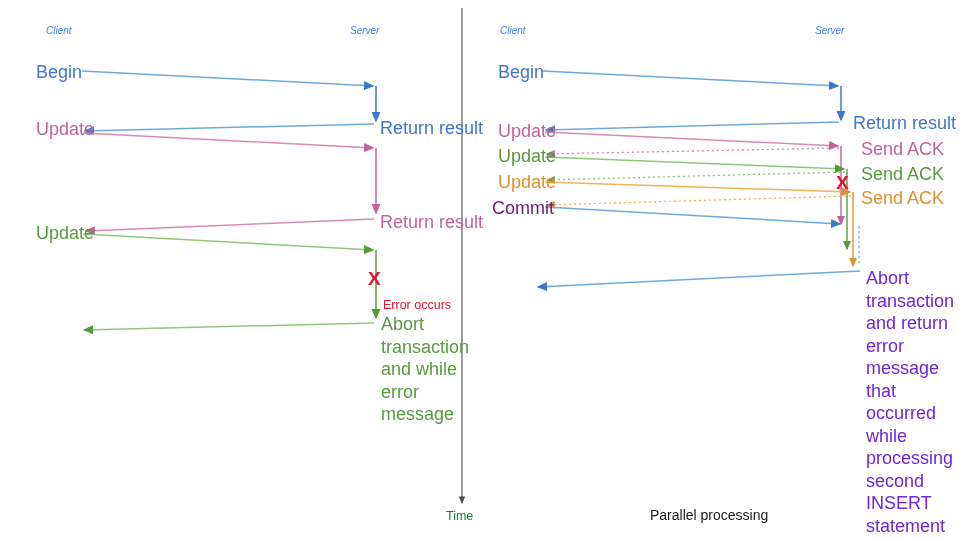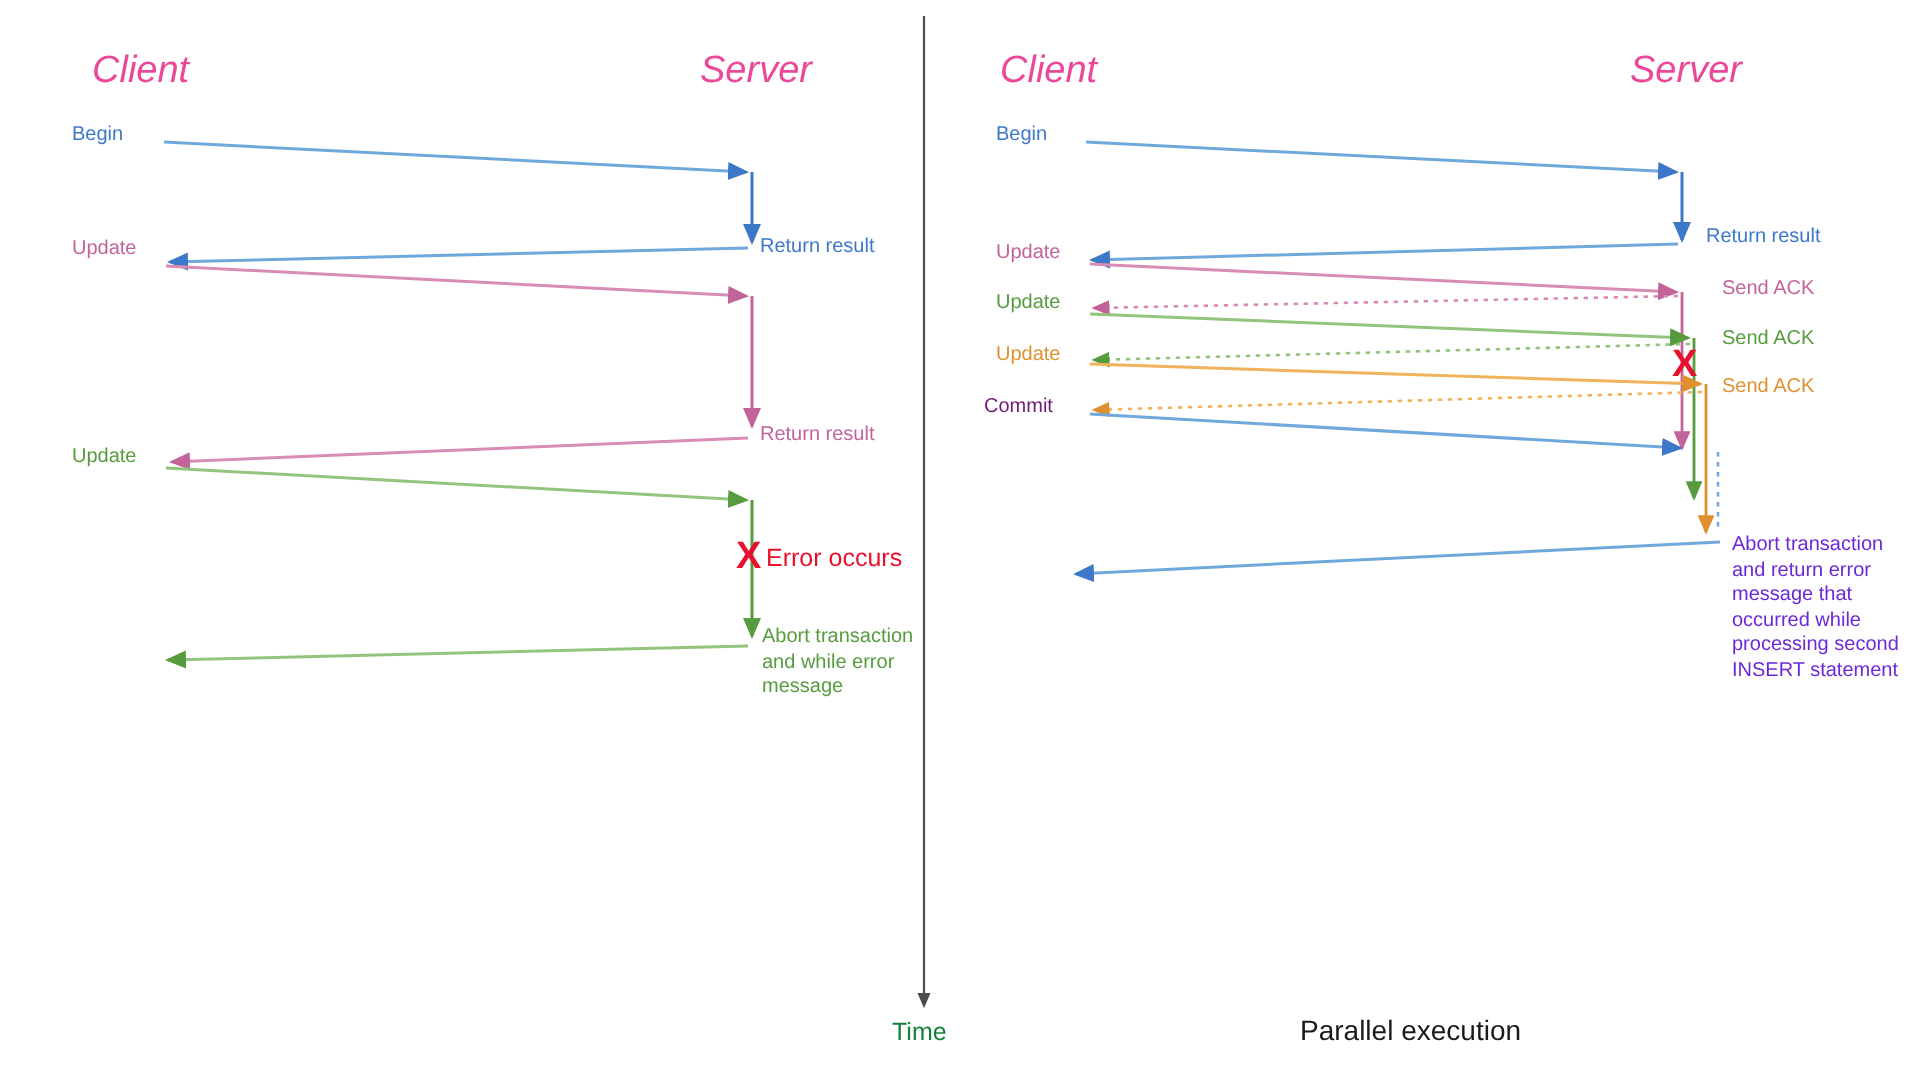--- a/index.html
+++ b/index.html
@@ -1,27 +1,27 @@
 <!DOCTYPE html>
 <html><head>
 <meta charset="utf-8">
 <style>
   html,body{margin:0;padding:0;background:#ffffff;}
   body{width:960px;height:540px;overflow:hidden;
        font-family:"Liberation Sans","DejaVu Sans",sans-serif;}
   #stage{position:relative;width:960px;height:540px;background:#fff;}
   svg.layer{position:absolute;left:0;top:0;width:960px;height:540px;}
   .lbl{position:absolute;white-space:nowrap;line-height:1.16;}
-  .panel-head{font-style:italic;font-size:19px;color:#ec4899;text-align:center;}
+  .panel-head{font-style:italic;font-size:10px;color:#3b82f6;text-align:center;}
   .panel-caption{font-size:14px;color:#1a1a1a;}
-  .msg{font-size:10px;}
+  .msg{font-size:18px;}
   .msg.wrap{white-space:normal;line-height:1.25;}
   .time-lbl{font-size:12.5px;color:#15803d;}
   .err-x{font-size:19px;font-weight:bold;color:#e8112d;letter-spacing:0;}
-  .err-txt{font-size:12.5px;color:#e8112d;}
+  .err-txt{font-size:12.5px;color:#e8112d;margin-top:26px;}
 </style>
 </head>
 <body>
 
 <div id="stage">
 
   <svg class="layer" viewBox="0 0 960 540">
     <defs>
       <marker id="ah-blue" markerWidth="7" markerHeight="7" refX="6" refY="3" orient="auto">
         <path d="M0,0 L7,3 L0,6 z" fill="#3d78c8"></path>
@@ -127,15 +127,15 @@
 
   <div class="lbl msg" style="left:498px;top:172px;color:#e0912f;">Update</div>
   <div class="lbl msg" style="left:861px;top:188px;color:#e0912f;">Send ACK</div>
 
   <div class="lbl msg" style="left:492px;top:198px;color:#701a75;">Commit</div>
 
   <div class="lbl err-x" style="left:836px;top:172px;">X</div>
 
   <div class="lbl msg wrap" style="left:866px;top:267px;width:84px;color:#6d28d9;">Abort transaction and return error message that occurred while processing second INSERT statement</div>
 
-  <div class="lbl panel-caption" style="left:650px;top:507px;">Parallel execution</div>
+  <div class="lbl panel-caption" style="left:650px;top:507px;">Parallel processing</div>
 
 </div>
 
 </body></html>

